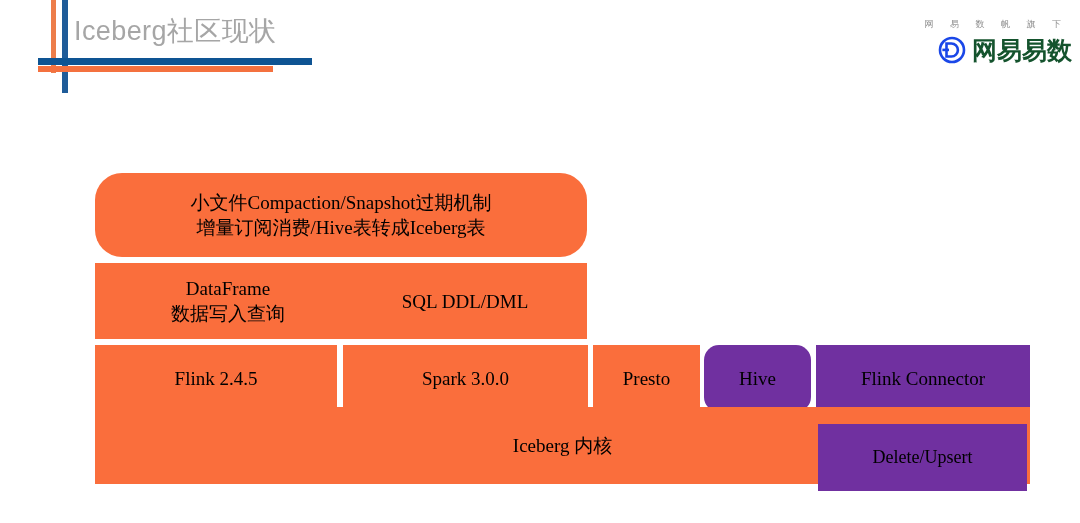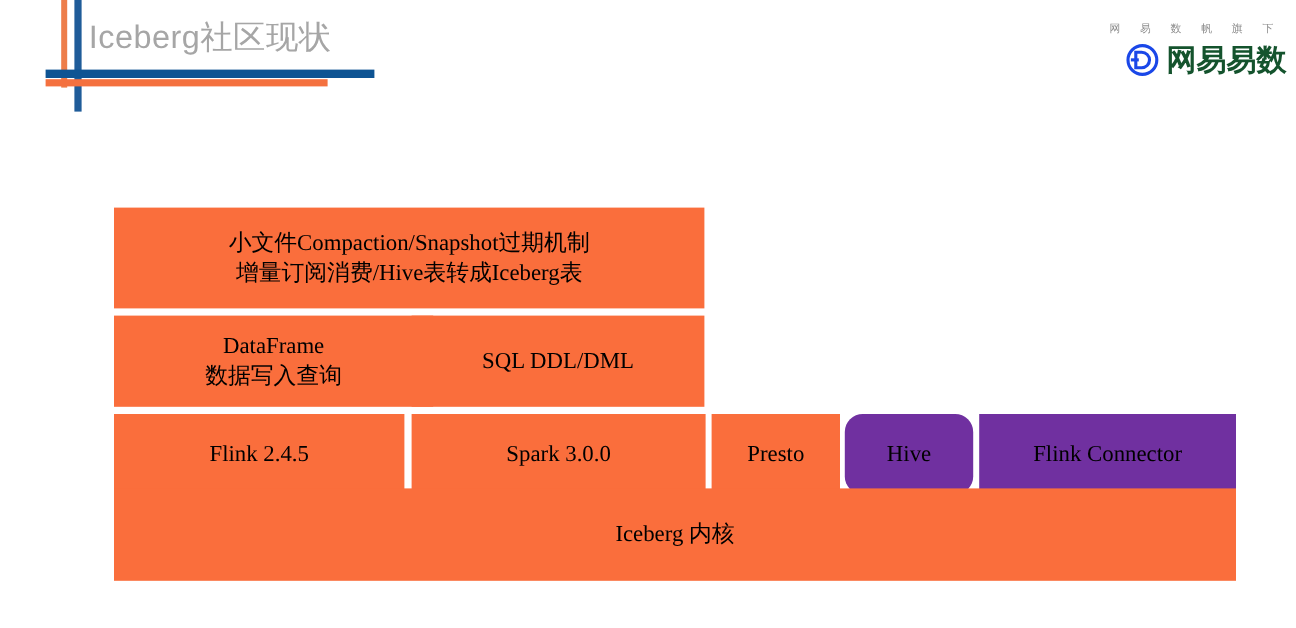--- a/index.html
+++ b/index.html
@@ -111,21 +111,21 @@
     font-size: 19px;
     line-height: 25px;
     box-sizing: border-box;
     padding: 0 6px;
   }
   .box .line2 { display: block; }
   .orange { background: #FA6E3C; }
   .purple { background: #7030A0; }
 
   
-  #box-features    { left: 95px;  top: 173px; width: 492px; height: 84px; }
+  #box-features    { left: 95px;  top: 173px; width: 492px; height: 84px; border-radius: 27px; }
   
   #box-dataframe   { left: 95px;  top: 263px; width: 266px; height: 76px; }
   #box-sql         { left: 343px; top: 263px; width: 244px; height: 76px; }
   
   #box-spark245    { left: 95px;  top: 345px; width: 242px; height: 67px; }
   #box-spark300    { left: 343px; top: 345px; width: 245px; height: 67px; }
   #box-presto      { left: 593px; top: 345px; width: 107px; height: 67px; }
   #box-hive        { left: 704px; top: 345px; width: 107px; height: 67px; border-radius: 15px; }
   #box-flink       { left: 816px; top: 345px; width: 214px; height: 67px; }
   
@@ -197,14 +197,17 @@
   </div>
 
   <div id="box-flink" class="box purple">
     <span>Flink Connector</span>
   </div>
 
   <div id="box-iceberg-core" class="box orange">
     <span>Iceberg 内核</span>
   </div>
 
+  <div id="box-delete-upsert" class="box purple">
+    <span>Delete/Upsert</span>
+  </div>
 
 </div>
 
 </body></html>

